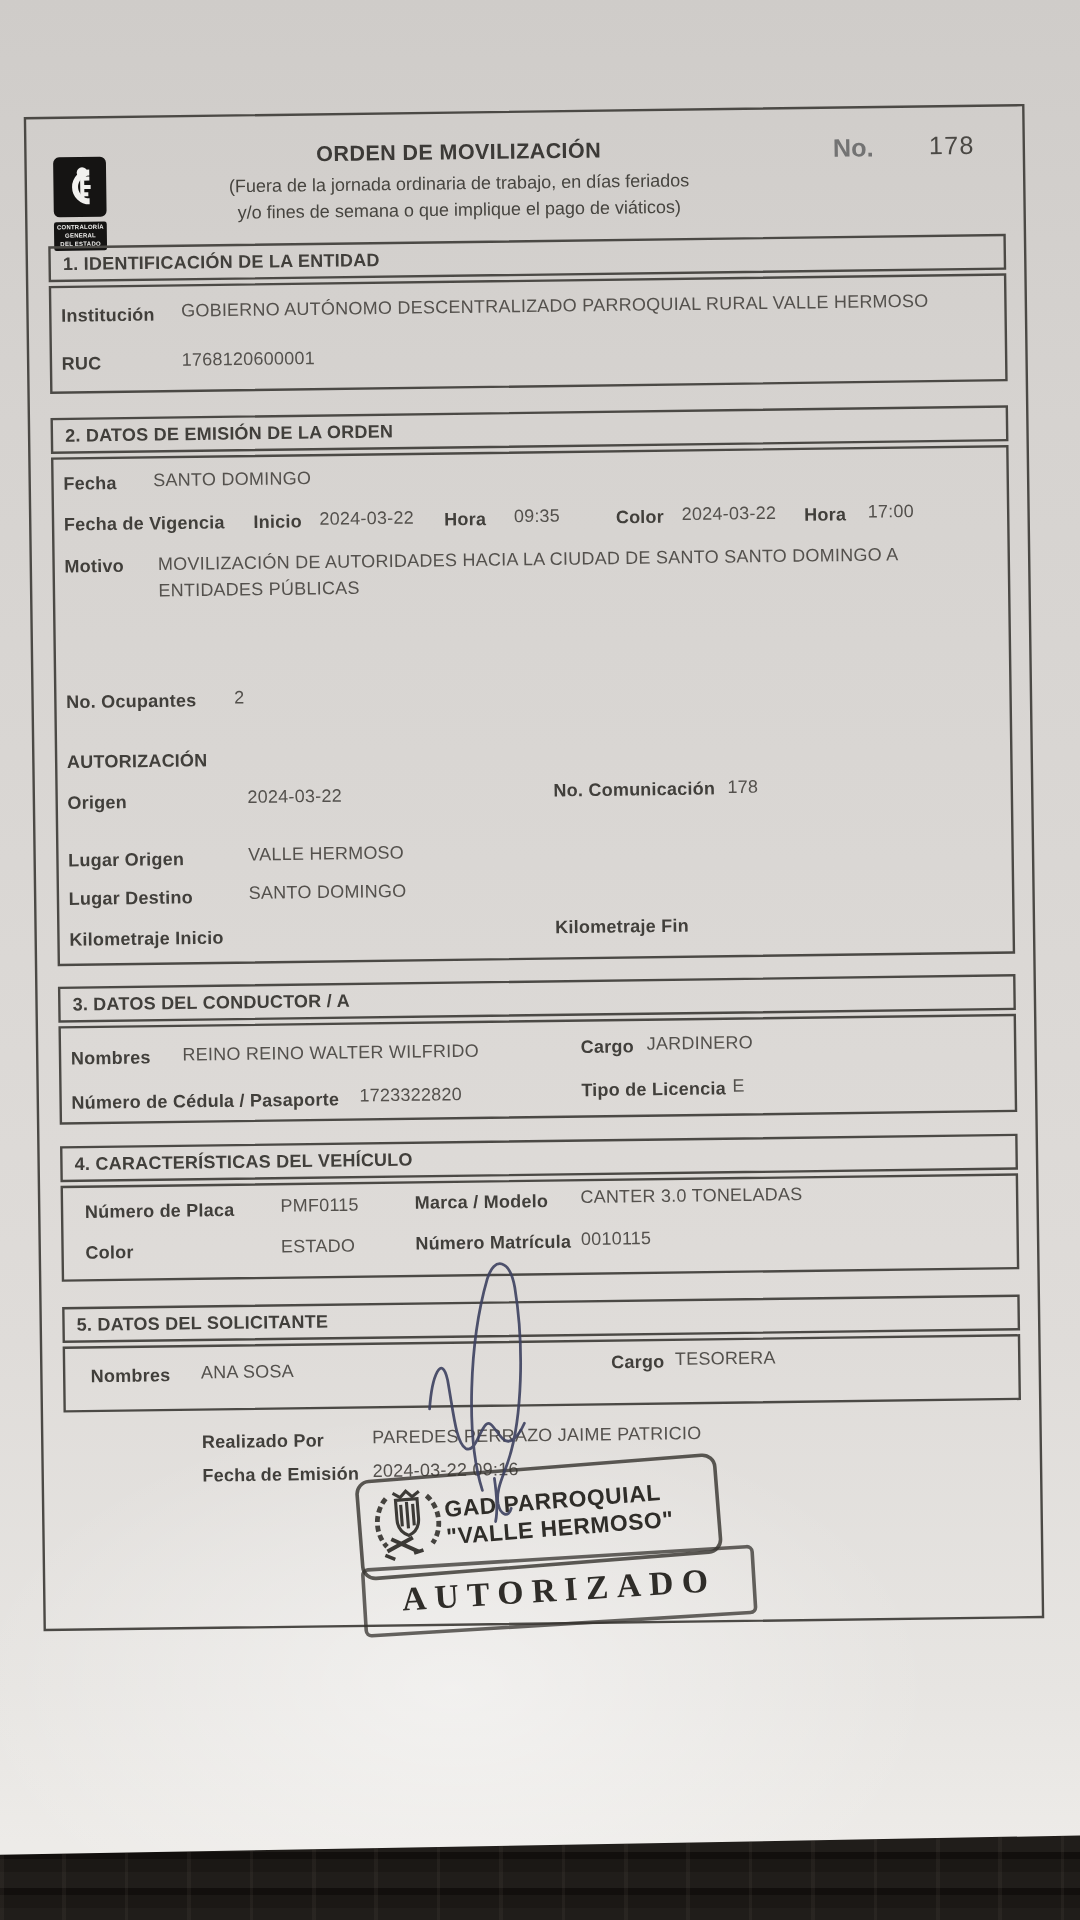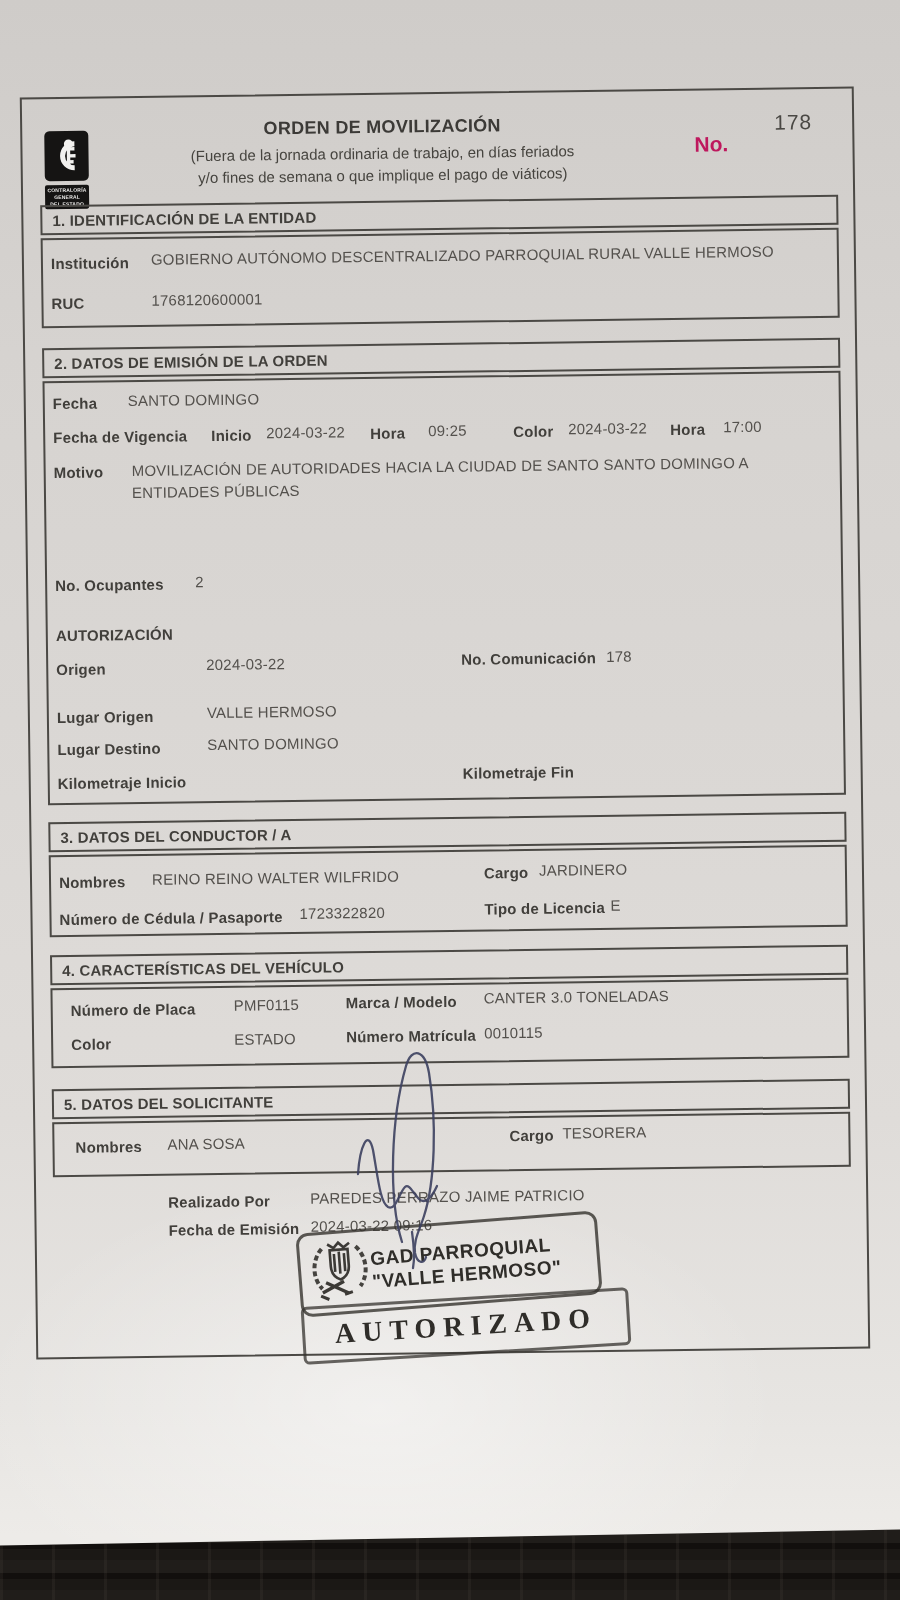--- a/index.html
+++ b/index.html
@@ -37,21 +37,21 @@
     border:2px solid #4b4945;box-sizing:border-box;
   }
   .logo{position:absolute;left:22px;top:32px;width:44px;height:50px;background:#151413;border-radius:5px;}
   .logo-cap{
     position:absolute;left:22px;top:86px;width:44px;height:24px;background:#151413;border-radius:2px;
     color:#efeeec;font-size:5px;font-weight:bold;text-align:center;line-height:7px;
     display:flex;flex-direction:column;justify-content:center;letter-spacing:.2px;
   }
   .hdr-title{position:absolute;left:120px;top:22px;width:480px;text-align:center;font-size:18px;font-weight:bold;color:#3c3a37;letter-spacing:.3px;}
   .hdr-sub{position:absolute;left:95px;width:530px;text-align:center;font-size:15px;color:#46443f;}
-  .no-lbl{position:absolute;left:672px;top:22px;font-size:21px;font-weight:bold;color:#be185d;margin-top:20px;}
+  .no-lbl{position:absolute;left:672px;top:22px;font-size:21px;font-weight:bold;color:#737373;}
   .no-val{position:absolute;left:752px;top:21px;font-size:21px;color:#4a4844;letter-spacing:1px;}
   .wrap{white-space:normal;line-height:22px;}
   .stamp{position:absolute;color:#34322d;}
   .stamp-top{
     position:absolute;left:298px;top:1222px;width:302px;height:84px;
     border:3px solid rgba(52,50,45,.8);border-radius:12px;
     transform:rotate(-4.5deg);
     display:flex;align-items:center;padding-left:8px;box-sizing:border-box;
   }
   .stamp-txt{font-weight:bold;font-size:19px;line-height:23px;letter-spacing:.5px;color:#2f2d29;}
@@ -103,21 +103,21 @@
     <div class="t b">2. DATOS DE EMISIÓN DE LA ORDEN</div>
   </div>
   <div class="cbox" style="top:282px;height:424px"></div>
   <div class="t b" style="left:27px;top:296px">Fecha</div>
   <div class="t" style="left:102px;top:294px">SANTO DOMINGO</div>
 
   <div class="t b" style="left:27px;top:330px">Fecha de Vigencia</div>
   <div class="t b" style="left:185px;top:330px">Inicio</div>
   <div class="t" style="left:240px;top:328px">2024-03-22</div>
   <div class="t b" style="left:344px;top:330px">Hora</div>
-  <div class="t" style="left:402px;top:328px">09:25</div>
+  <div class="t" style="left:402px;top:328px">09:35</div>
   <div class="t b" style="left:487px;top:330px">Color</div>
   <div class="t" style="left:542px;top:328px">2024-03-22</div>
   <div class="t b" style="left:644px;top:330px">Hora</div>
   <div class="t" style="left:697px;top:328px">17:00</div>
 
   <div class="t b" style="left:27px;top:365px">Motivo</div>
   <div class="t wrap" style="left:105px;top:362px;width:690px">MOVILIZACIÓN DE AUTORIDADES HACIA LA CIUDAD DE SANTO SANTO DOMINGO A ENTIDADES PÚBLICAS</div>
 
   <div class="t b" style="left:27px;top:478px">No. Ocupantes</div>
   <div class="t" style="left:167px;top:476px">2</div>

